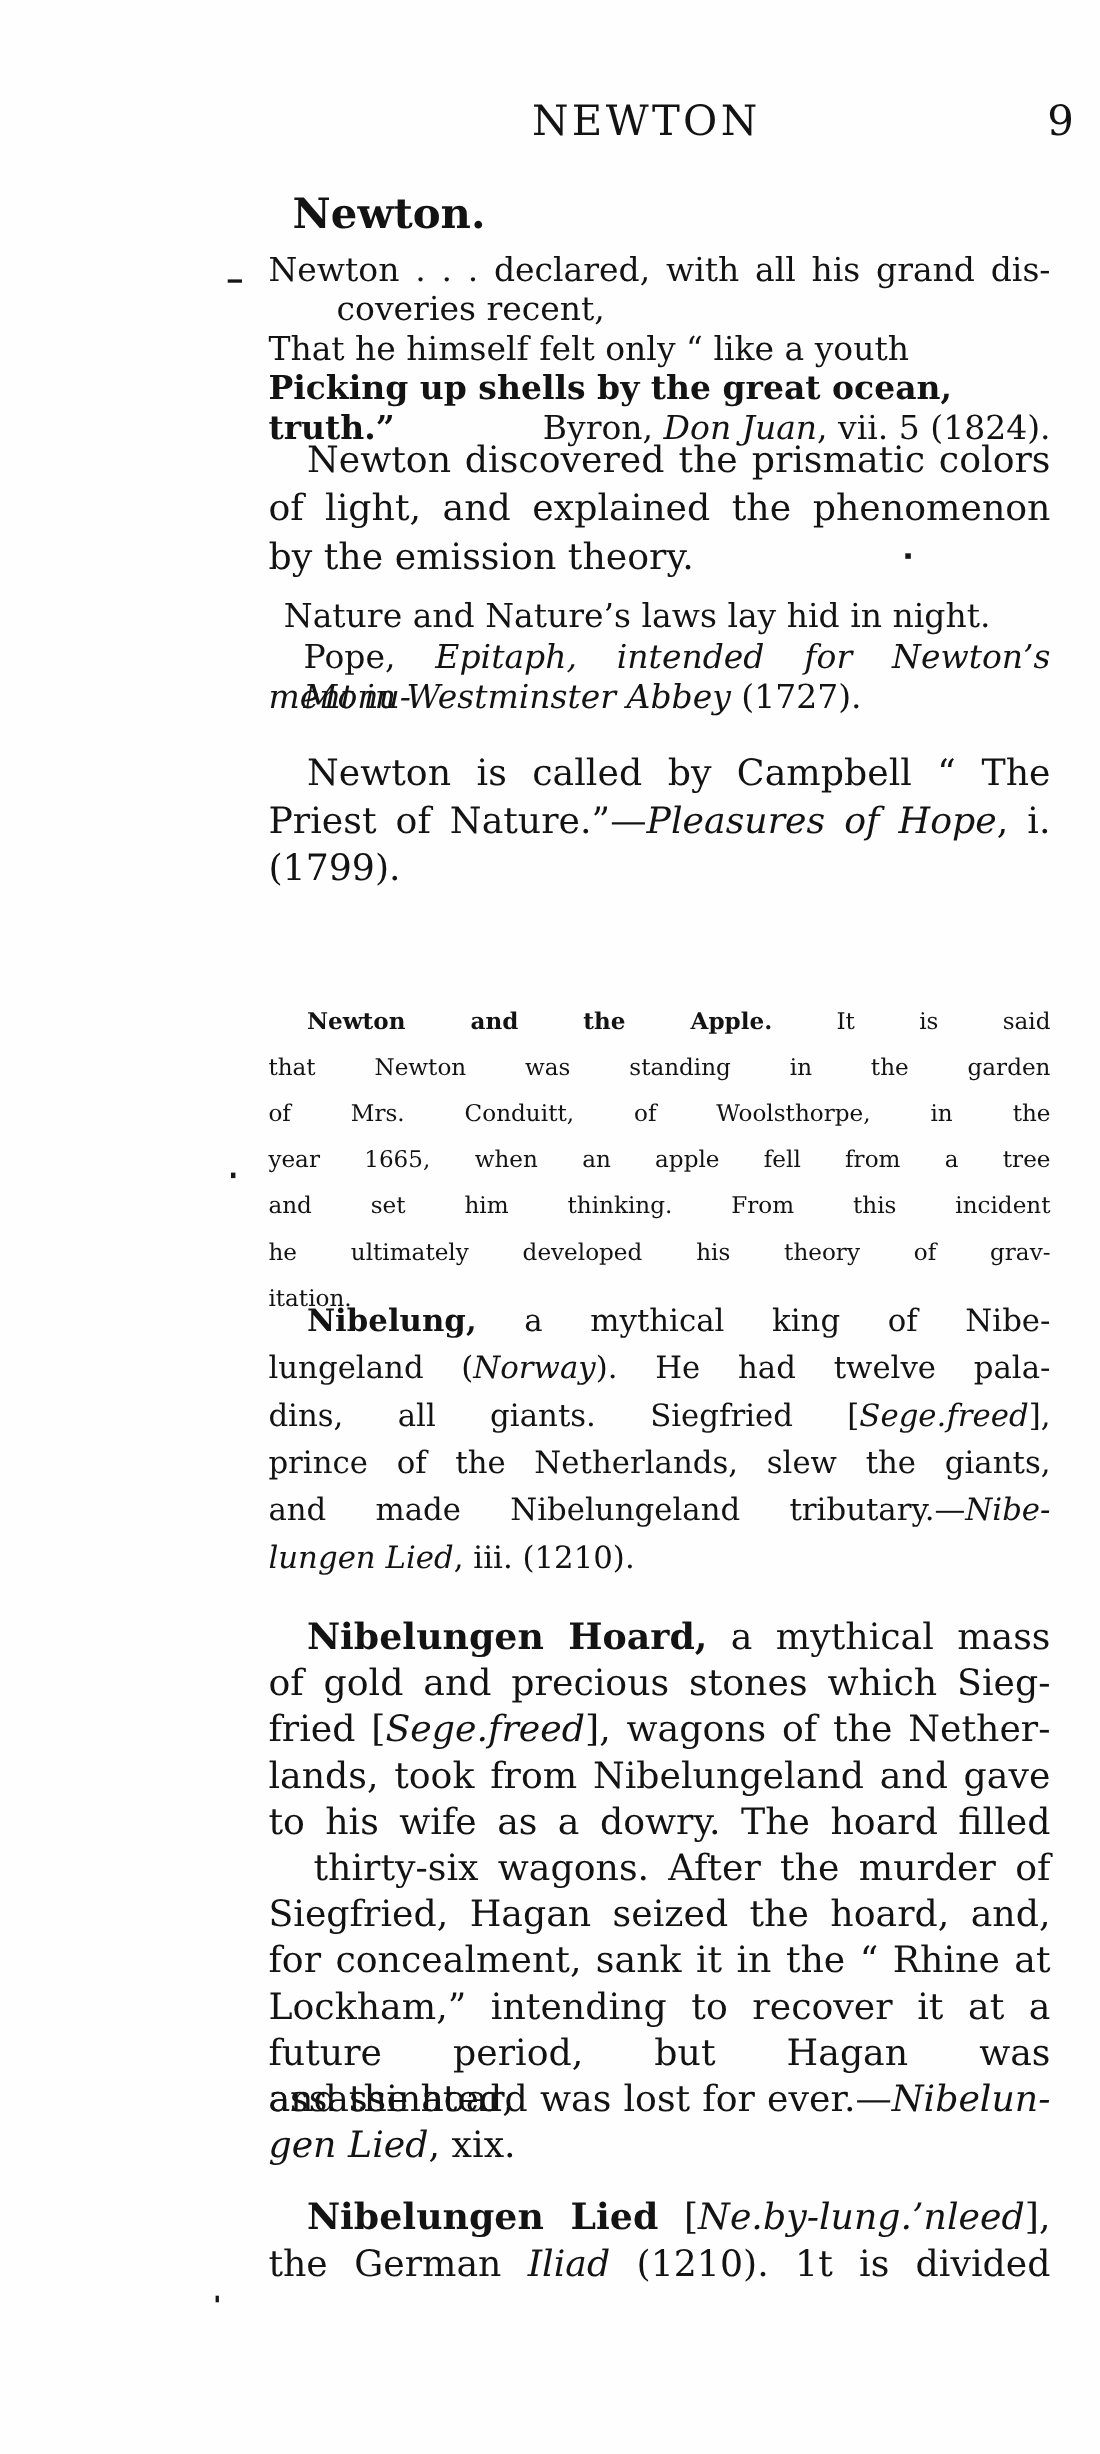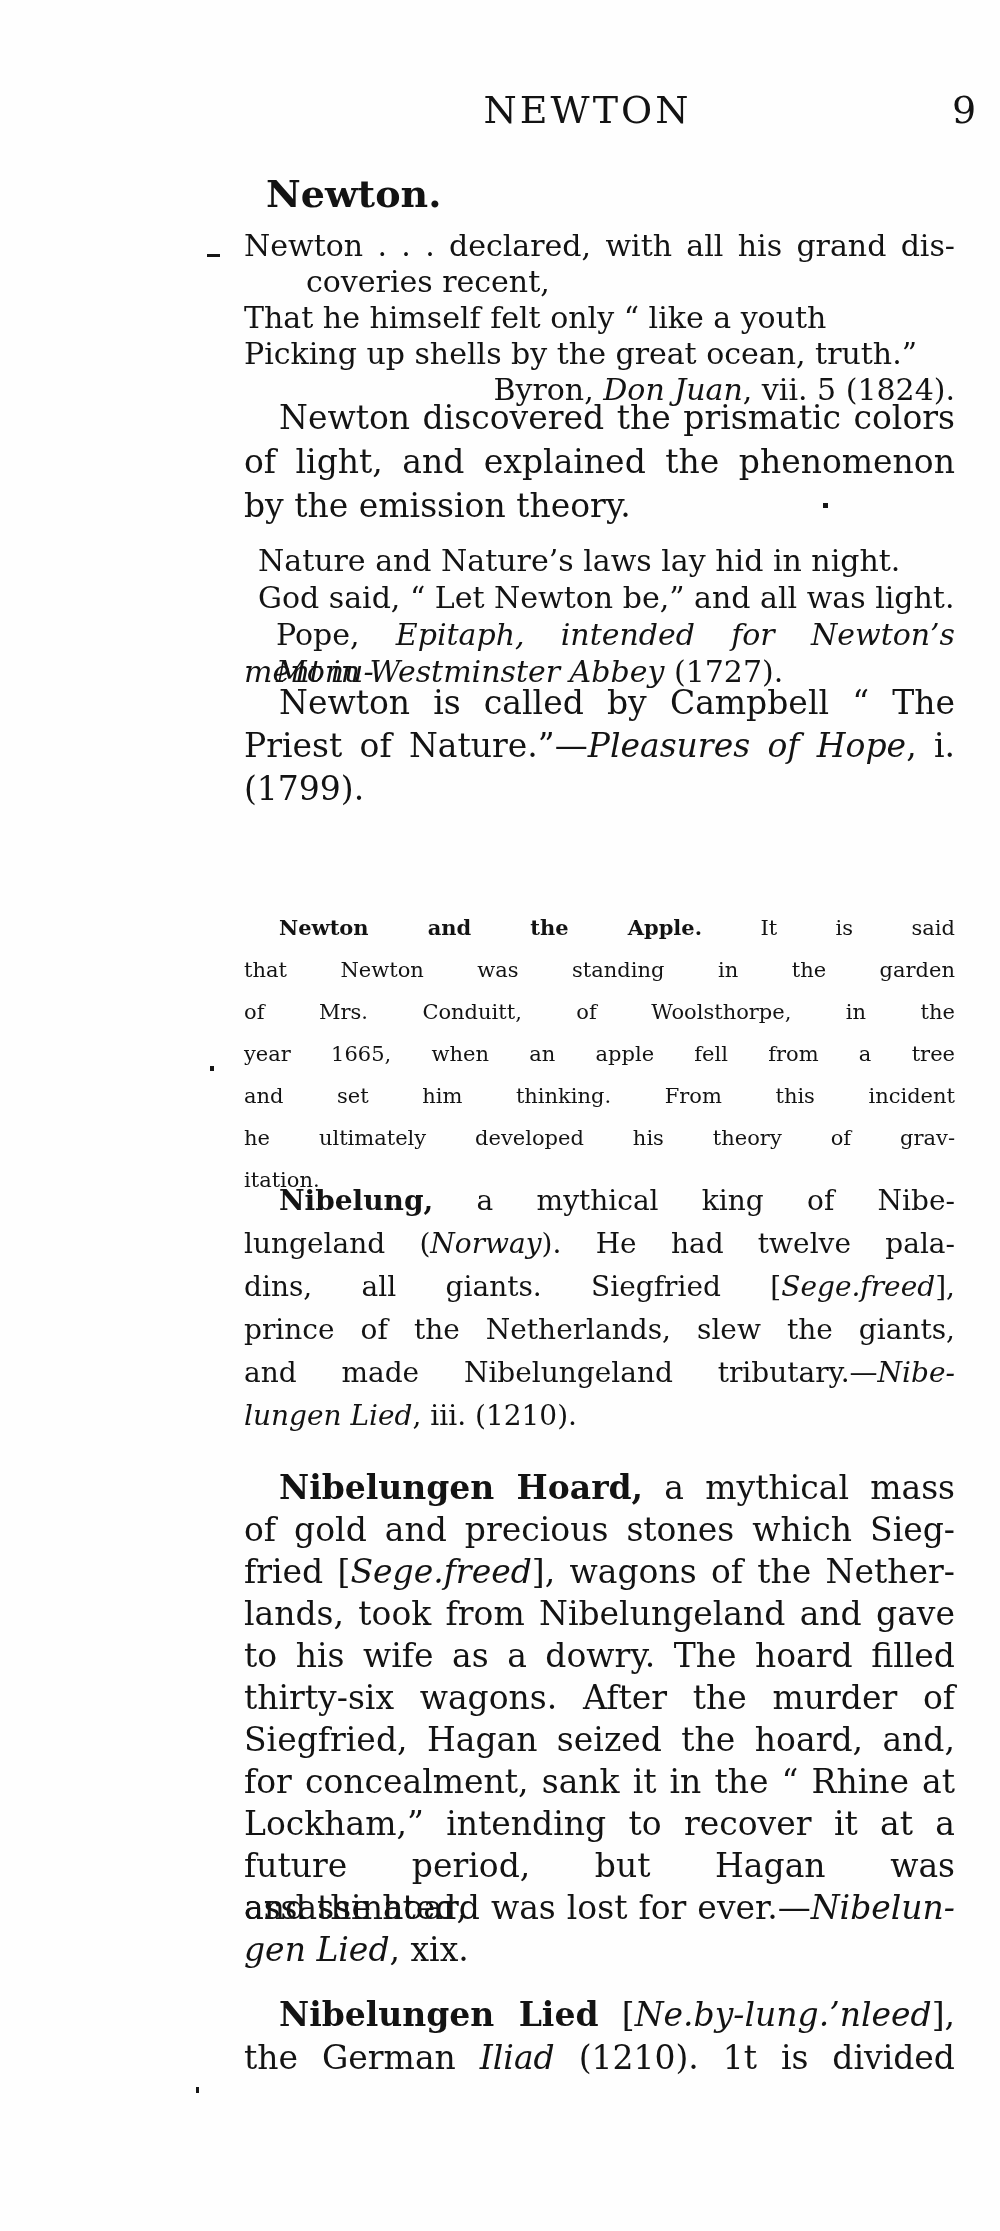--- a/index.html
+++ b/index.html
@@ -28,31 +28,30 @@
     <span class="page-num">9</span>
   </div>
   <div id="blocks">
       <div class="block" style="top: 172px; font-size: 38px;">
         <div class="line" style="height: 44px; line-height: 44px; margin-left: 22px;"><span class="b">Newton.</span></div>
       </div>
       <div class="block" style="top: 228px; font-size: 30px;">
         <div class="line j" style="height: 36px; line-height: 36px;"><span>Newton . . . declared, with all his grand dis-</span></div>
         <div class="line" style="height: 36px; line-height: 36px; margin-left: 62px;"><span>coveries recent,</span></div>
         <div class="line" style="height: 36px; line-height: 36px;"><span>That he himself felt only “ like a youth</span></div>
-        <div class="line" style="height: 36px; line-height: 36px;"><span>Picking up shells by the great ocean, truth.”</span></div>
+        <div class="line" style="height: 36px; line-height: 36px; font-weight: bold;"><span>Picking up shells by the great ocean, truth.”</span></div>
         <div class="line r" style="height: 36px; line-height: 36px;"><span>Byron, </span><span class="i">Don Juan</span><span>, vii. 5 (1824).</span></div>
       </div>
       <div class="block" style="top: 396px; font-size: 33px;">
         <div class="line j" style="height: 44px; line-height: 44px; margin-left: 35px;"><span>Newton discovered the prismatic colors</span></div>
         <div class="line j" style="height: 44px; line-height: 44px;"><span>of light, and explained the phenomenon</span></div>
         <div class="line" style="height: 44px; line-height: 44px;"><span>by the emission theory.</span></div>
       </div>
       <div class="block" style="top: 542px; font-size: 30px;">
         <div class="line" style="height: 37px; line-height: 37px; margin-left: 14px;"><span>Nature and Nature’s laws lay hid in night.</span></div>
-        <div class="line" style="height: 37px; line-height: 37px; margin-left: 14px;"><span>God said, “ Let Newton be,” and all was light.</span></div>
         <div class="line j" style="height: 37px; line-height: 37px; margin-left: 32px;"><span>Pope, </span><span class="i">Epitaph, intended for Newton’s Monu-</span></div>
         <div class="line" style="height: 37px; line-height: 37px;"><span class="i">ment in Westminster Abbey</span><span> (1727).</span></div>
       </div>
       <div class="block" style="top: 681px; font-size: 33px;">
         <div class="line j" style="height: 43px; line-height: 43px; margin-left: 35px;"><span>Newton is called by Campbell “ The</span></div>
         <div class="line j" style="height: 43px; line-height: 43px;"><span>Priest of Nature.”—</span><span class="i">Pleasures of Hope</span><span>, i.</span></div>
         <div class="line" style="height: 43px; line-height: 43px;"><span>(1799).</span></div>
       </div>
       <div class="block" style="top: 907px; font-size: 21px;">
         <div class="line j" style="height: 42px; line-height: 42px; margin-left: 35px;"><span class="b">Newton and the Apple.</span><span>  It is said</span></div>
@@ -70,21 +69,21 @@
         <div class="line j" style="height: 43px; line-height: 43px;"><span>prince of the Netherlands, slew the giants,</span></div>
         <div class="line j" style="height: 43px; line-height: 43px;"><span>and made Nibelungeland tributary.—</span><span class="i">Nibe-</span></div>
         <div class="line" style="height: 43px; line-height: 43px;"><span class="i">lungen Lied</span><span>, iii. (1210).</span></div>
       </div>
       <div class="block" style="top: 1467px; font-size: 33px;">
         <div class="line j" style="height: 42px; line-height: 42px; margin-left: 35px;"><span class="b">Nibelungen Hoard,</span><span> a mythical mass</span></div>
         <div class="line j" style="height: 42px; line-height: 42px;"><span>of gold and precious stones which Sieg-</span></div>
         <div class="line j" style="height: 42px; line-height: 42px;"><span>fried [</span><span class="i">Sege.freed</span><span>], wagons of the Nether-</span></div>
         <div class="line j" style="height: 42px; line-height: 42px;"><span>lands, took from Nibelungeland and gave</span></div>
         <div class="line j" style="height: 42px; line-height: 42px;"><span>to his wife as a dowry.  The hoard filled</span></div>
-        <div class="line j" style="height: 42px; line-height: 42px;"><span>thirty-six wagons.  After the murder of</span></div>
+        <div class="line j" style="height: 42px; line-height: 42px; margin-left: 41px;"><span>thirty-six wagons.  After the murder of</span></div>
         <div class="line j" style="height: 42px; line-height: 42px;"><span>Siegfried, Hagan seized the hoard, and,</span></div>
         <div class="line j" style="height: 42px; line-height: 42px;"><span>for concealment, sank it in the “ Rhine at</span></div>
         <div class="line j" style="height: 42px; line-height: 42px;"><span>Lockham,” intending to recover it at a</span></div>
         <div class="line j" style="height: 42px; line-height: 42px;"><span>future period, but Hagan was assassinated,</span></div>
         <div class="line j" style="height: 42px; line-height: 42px;"><span>and the hoard was lost for ever.—</span><span class="i">Nibelun-</span></div>
         <div class="line" style="height: 42px; line-height: 42px;"><span class="i">gen Lied</span><span>, xix.</span></div>
       </div>
       <div class="block" style="top: 1993px; font-size: 33px;">
         <div class="line j" style="height: 43px; line-height: 43px; margin-left: 35px;"><span class="b">Nibelungen Lied</span><span> [</span><span class="i">Ne.by-lung.’nleed</span><span>],</span></div>
         <div class="line j" style="height: 43px; line-height: 43px;"><span>the German </span><span class="i">Iliad</span><span> (1210).  1t is divided</span></div>

